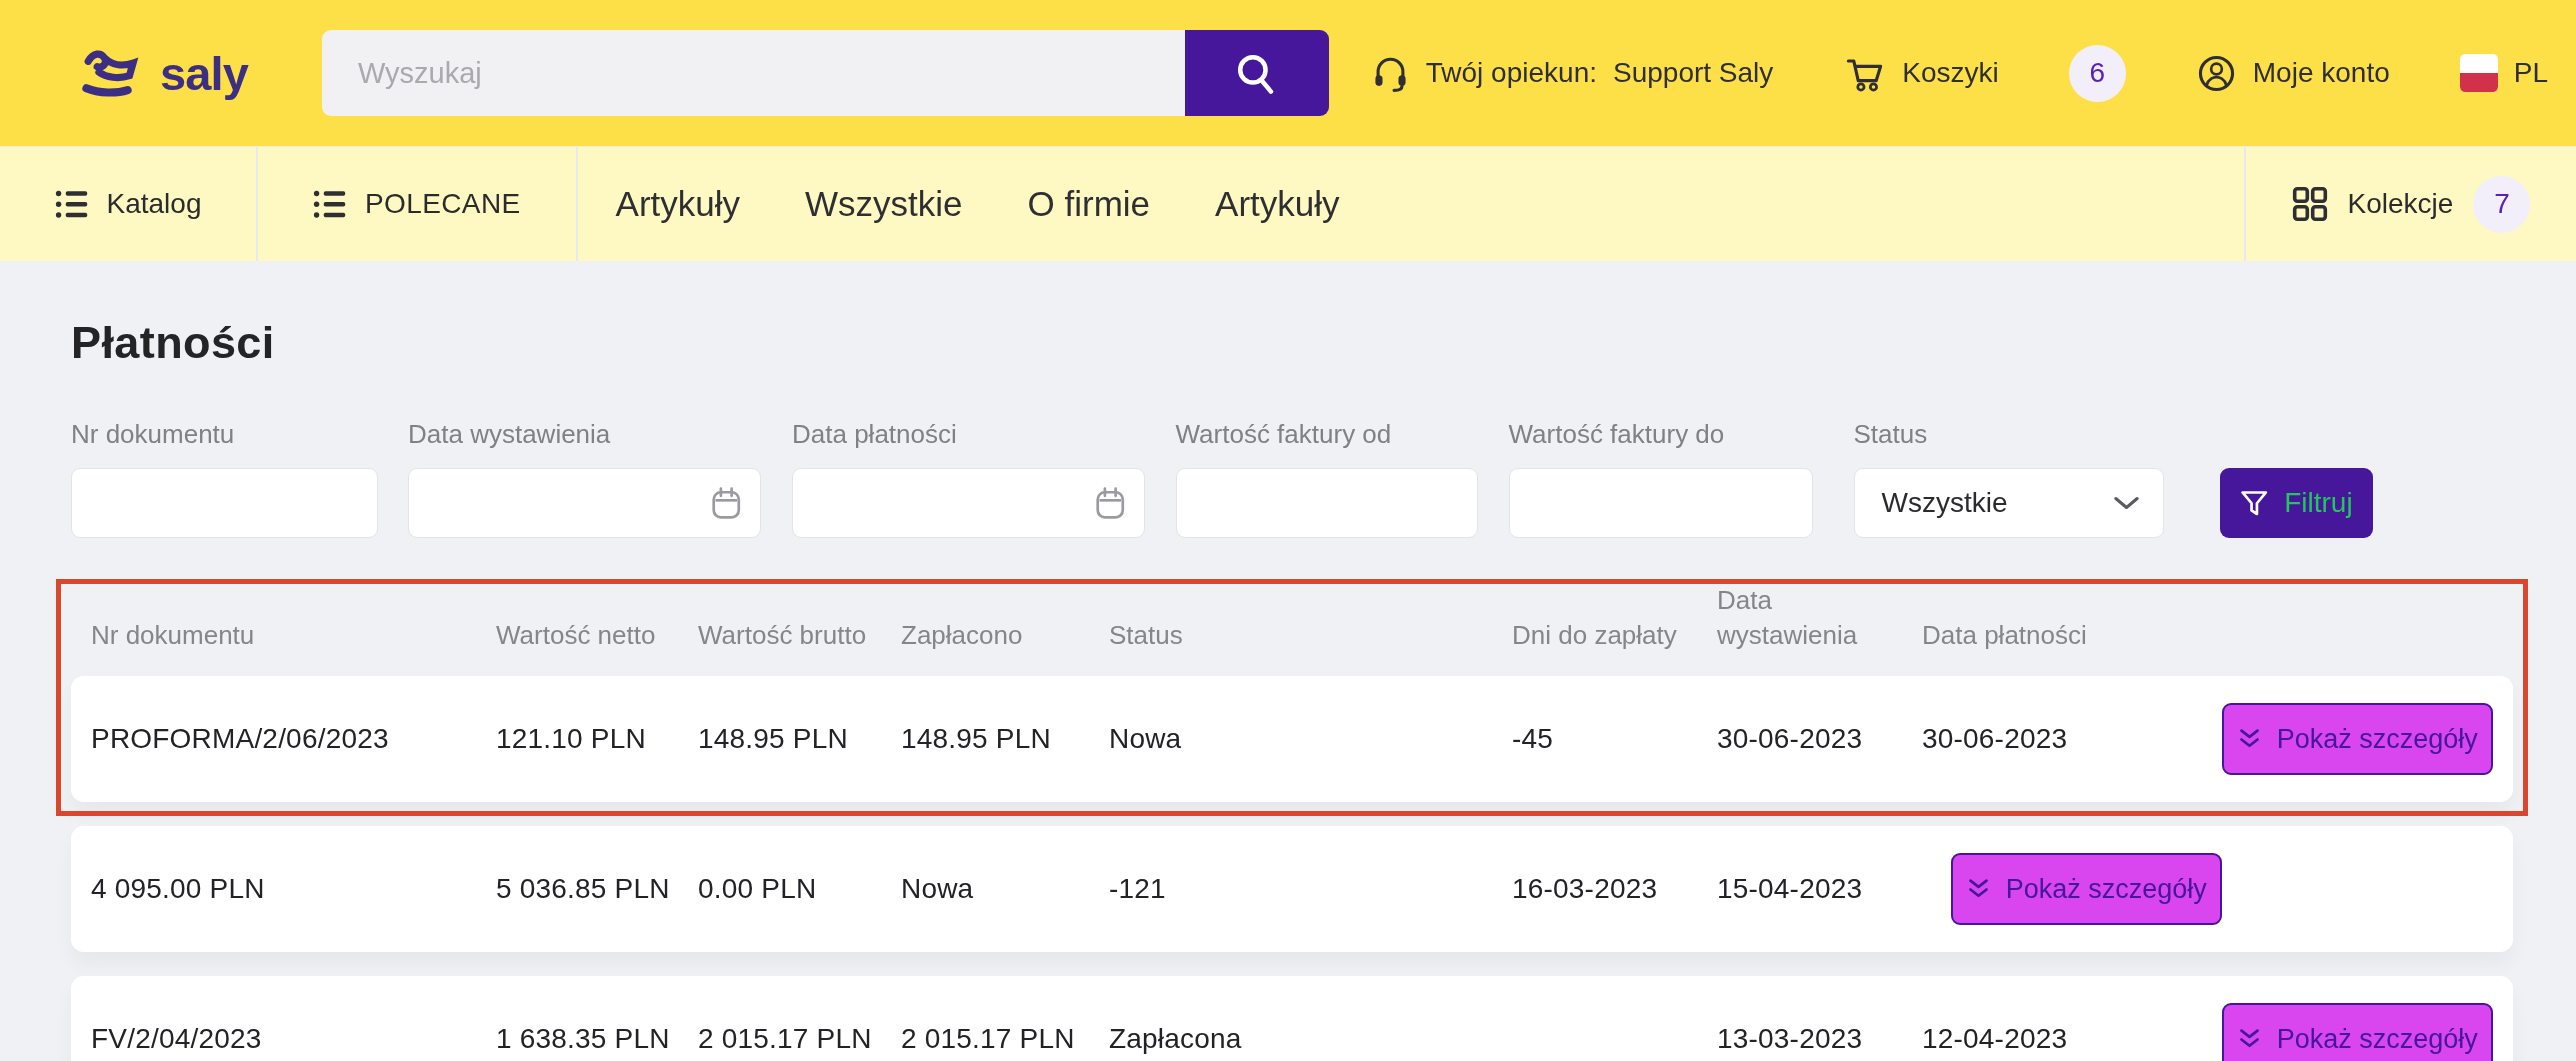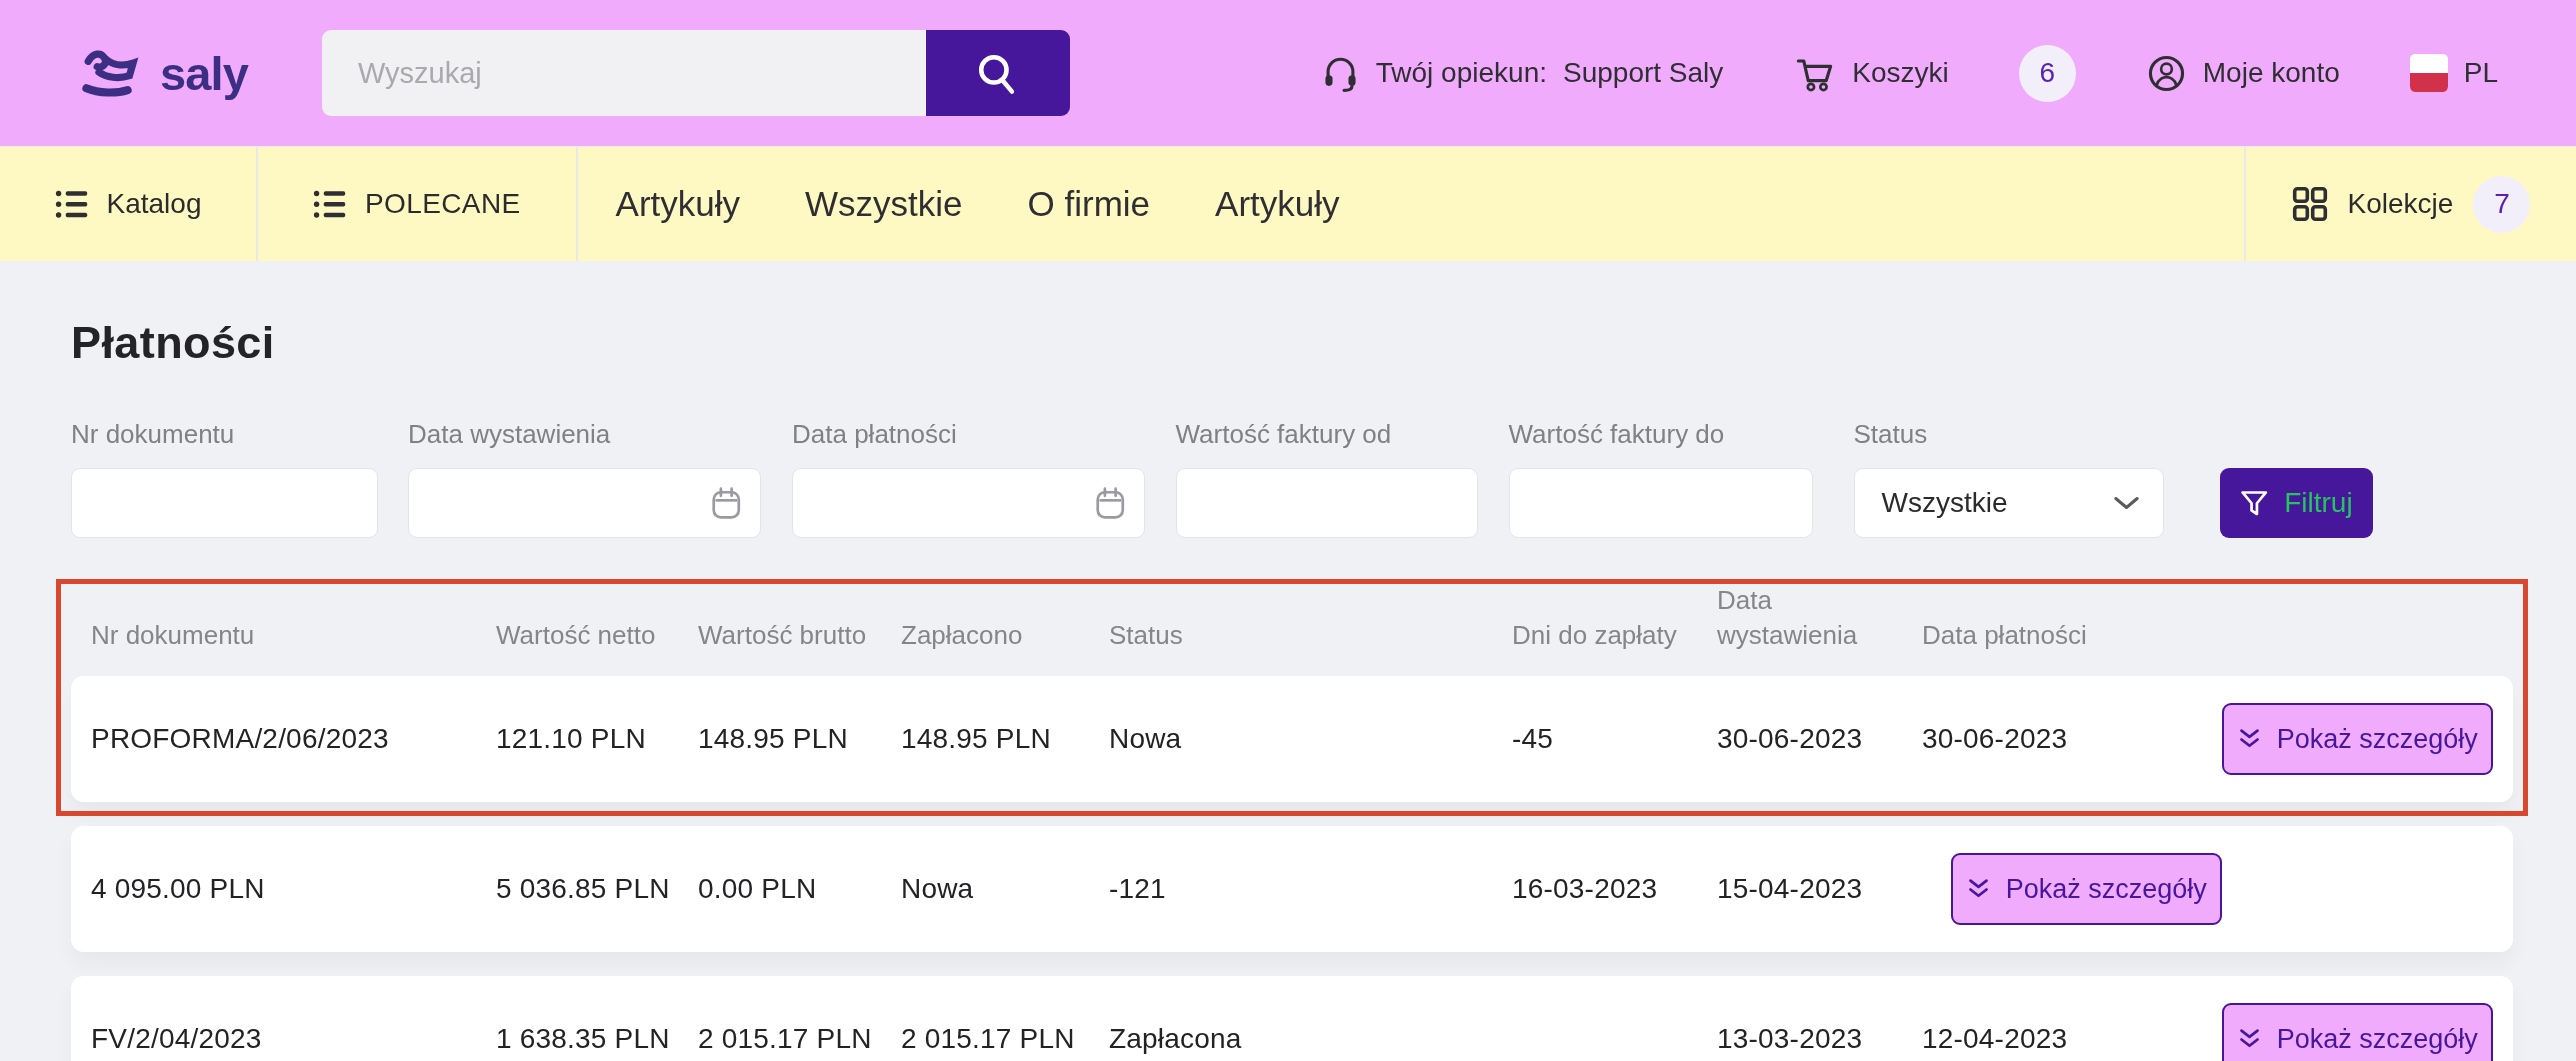--- a/index.html
+++ b/index.html
@@ -6,27 +6,27 @@
   html, body { width: 2576px; height: 1062px; }
   body {
     font-family: "Liberation Sans", sans-serif;
     color: #2b2b2e;
     background: #f0f1f4;
     overflow: hidden;
     width: 2576px; height: 1062px;
     position: relative;
   }
   .topbar {
-    height: 146px; background: #f0abfc;
+    height: 146px; background: #fde047;
     display: flex; align-items: center;
-    padding: 0 78px 0 81px;
+    padding: 0 28px 0 81px;
   }
   .logo { display: flex; align-items: center; gap: 9px; cursor: pointer; }
   .logo-text { font-size: 47px; font-weight: bold; color: #3b2e83; letter-spacing: -0.9px; }
-  .searchbar { display: flex; margin-left: 74px; height: 86px; width: 748px; }
+  .searchbar { display: flex; margin-left: 74px; height: 86px; width: 1007px; }
   .searchbar input {
     flex: 1; border: none; outline: none; background: #f1f1f4;
     border-radius: 9px 0 0 9px; font-size: 29px; padding: 0 36px;
     color: #55555a; font-family: "Liberation Sans", sans-serif;
   }
   .searchbar input::placeholder { color: #a9a9ae; }
   .search-btn {
     width: 144px; background: #46169b; border: none; border-radius: 0 9px 9px 0;
     display: flex; align-items: center; justify-content: center; cursor: pointer;
   }
@@ -92,21 +92,21 @@
   .th { font-size: 26px; color: #85858a; line-height: 1.35; }
   .th.wrap { max-width: 152px; }
   .trow {
     background: #ffffff; border-radius: 12.6px; height: 126px;
     box-shadow: 0 12.6px 20px rgba(30,30,40,0.04);
     margin-bottom: 24px;
   }
   .td { font-size: 28px; color: #232327; letter-spacing: 0.2px; }
   .td-action { display: flex; justify-content: flex-end; }
   .details-btn {
-    height: 72px; width: 271px; background: #f0abfc; border: 2.2px solid #46169b;
+    height: 72px; width: 271px; background: #d946ef; border: 2.2px solid #46169b;
     border-radius: 9px; color: #46169b; font-size: 27px;
     display: flex; align-items: center; justify-content: center; gap: 14.4px; cursor: pointer;
     font-family: "Liberation Sans", sans-serif;
   }
   svg { display: block; }
 </style>
 </head>
 <body>
 
 <div class="topbar">

